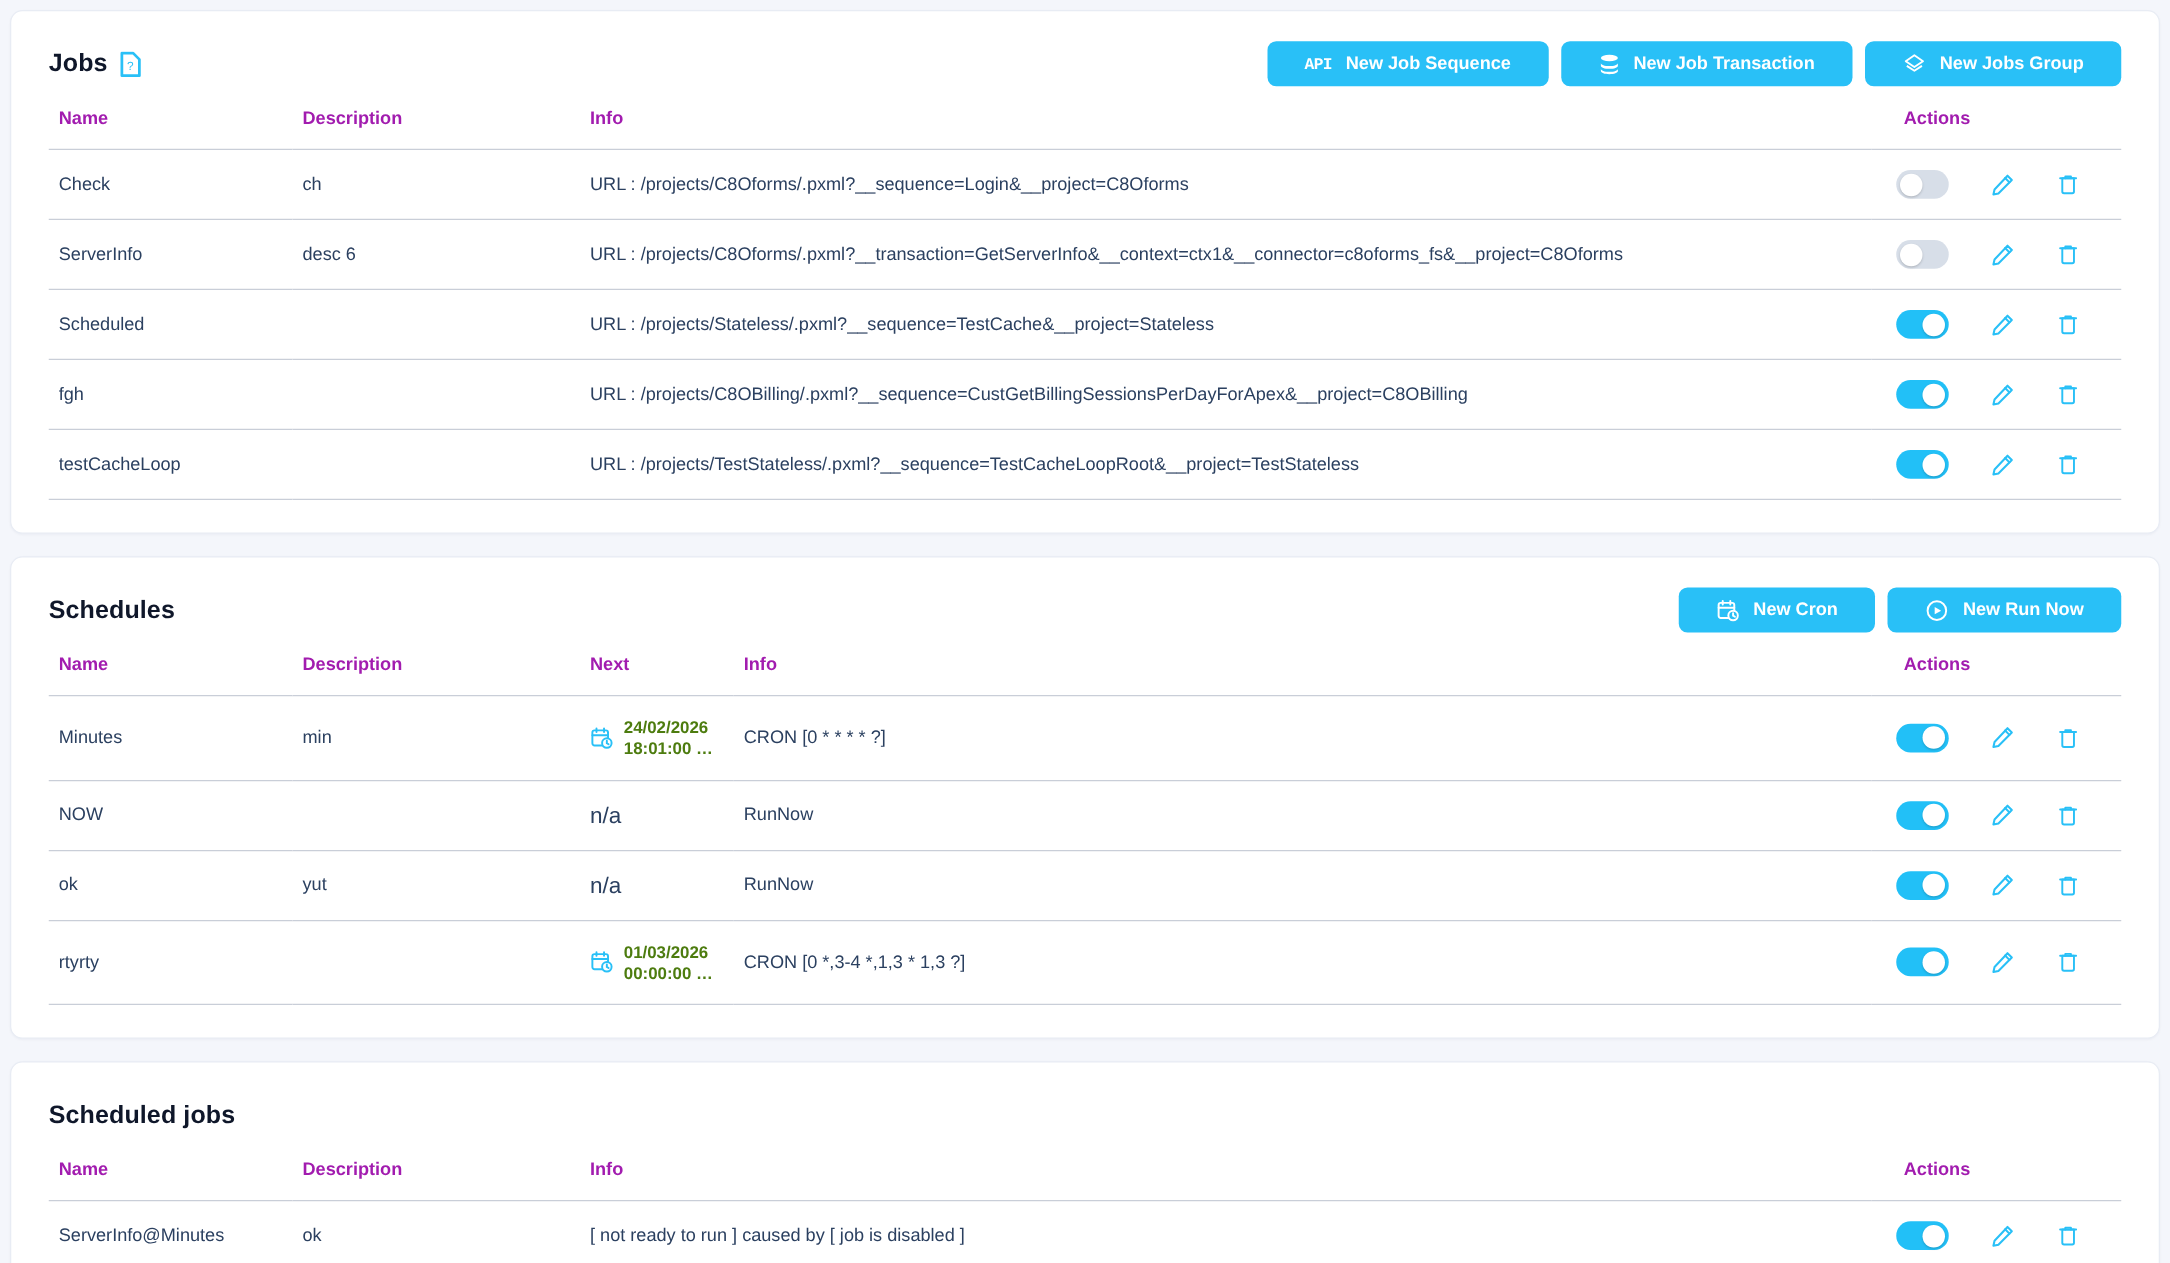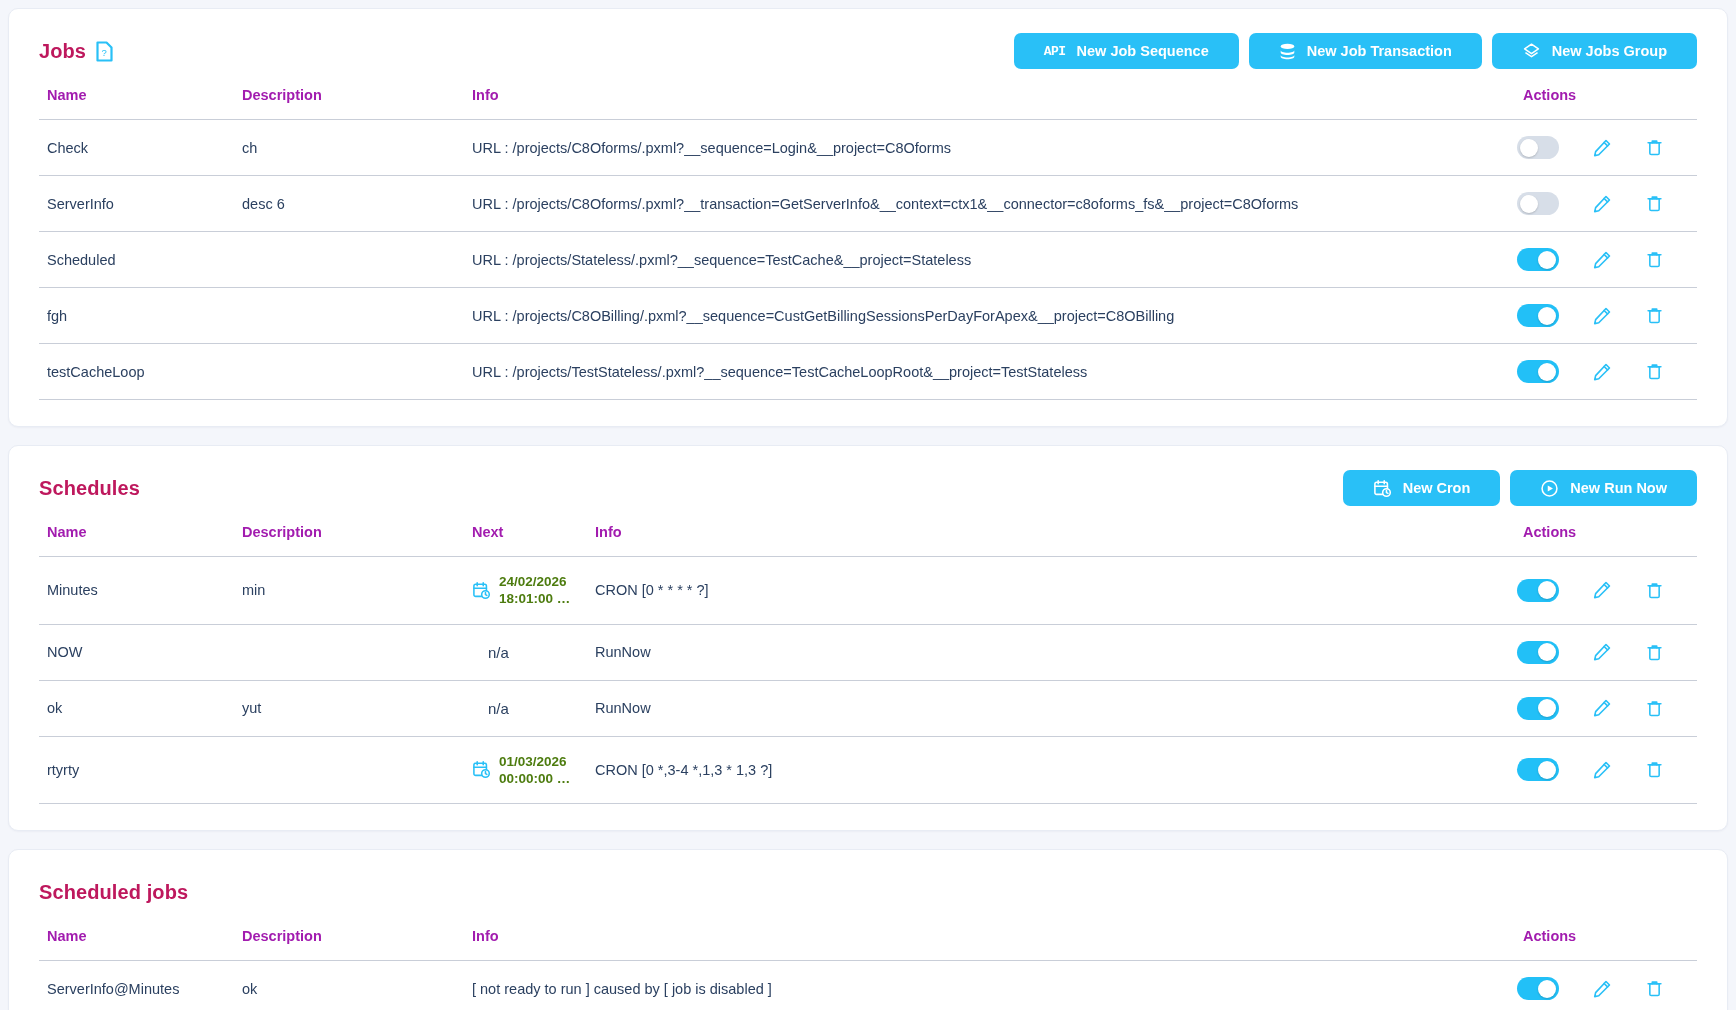--- a/index.html
+++ b/index.html
@@ -24,21 +24,21 @@
     display: flex;
     align-items: center;
     justify-content: space-between;
     min-height: 40px;
     margin-bottom: 16px;
   }
   .card-title-wrap { display: flex; align-items: center; gap: 10px; }
   .card-title {
     font-size: 20px;
     font-weight: bold;
-    color: #be185d;
+    color: #0f172a;
     letter-spacing: .1px;
   }
   .help-icon { display: flex; align-items: center; }
 
   .btn-row { display: flex; align-items: center; gap: 10px; }
   .btn {
     display: inline-flex;
     align-items: center;
     gap: 11px;
     background: #29c0f7;
@@ -122,21 +122,21 @@
 
   .next-cell { display: flex; align-items: center; gap: 8px; }
   .next-cell .cal { flex: 0 0 auto; display: flex; align-items: center; }
   .next-stack {
     display: flex; flex-direction: column;
     line-height: 1.28;
     font-size: 13.5px;
     font-weight: bold;
     color: #4d7c0f;
   }
-  .next-na { color: #2b4060; font-size: 15px; margin-left: 16px; }
+  .next-na { color: #2b4060; font-size: 18px; }
 </style>
 </head>
 <body>
 
 <section class="card">
   <div class="card-head">
     <div class="card-title-wrap">
       <span class="card-title">Jobs</span>
       <span class="help-icon">
         <svg width="17" height="21" viewBox="0 0 17 21">

